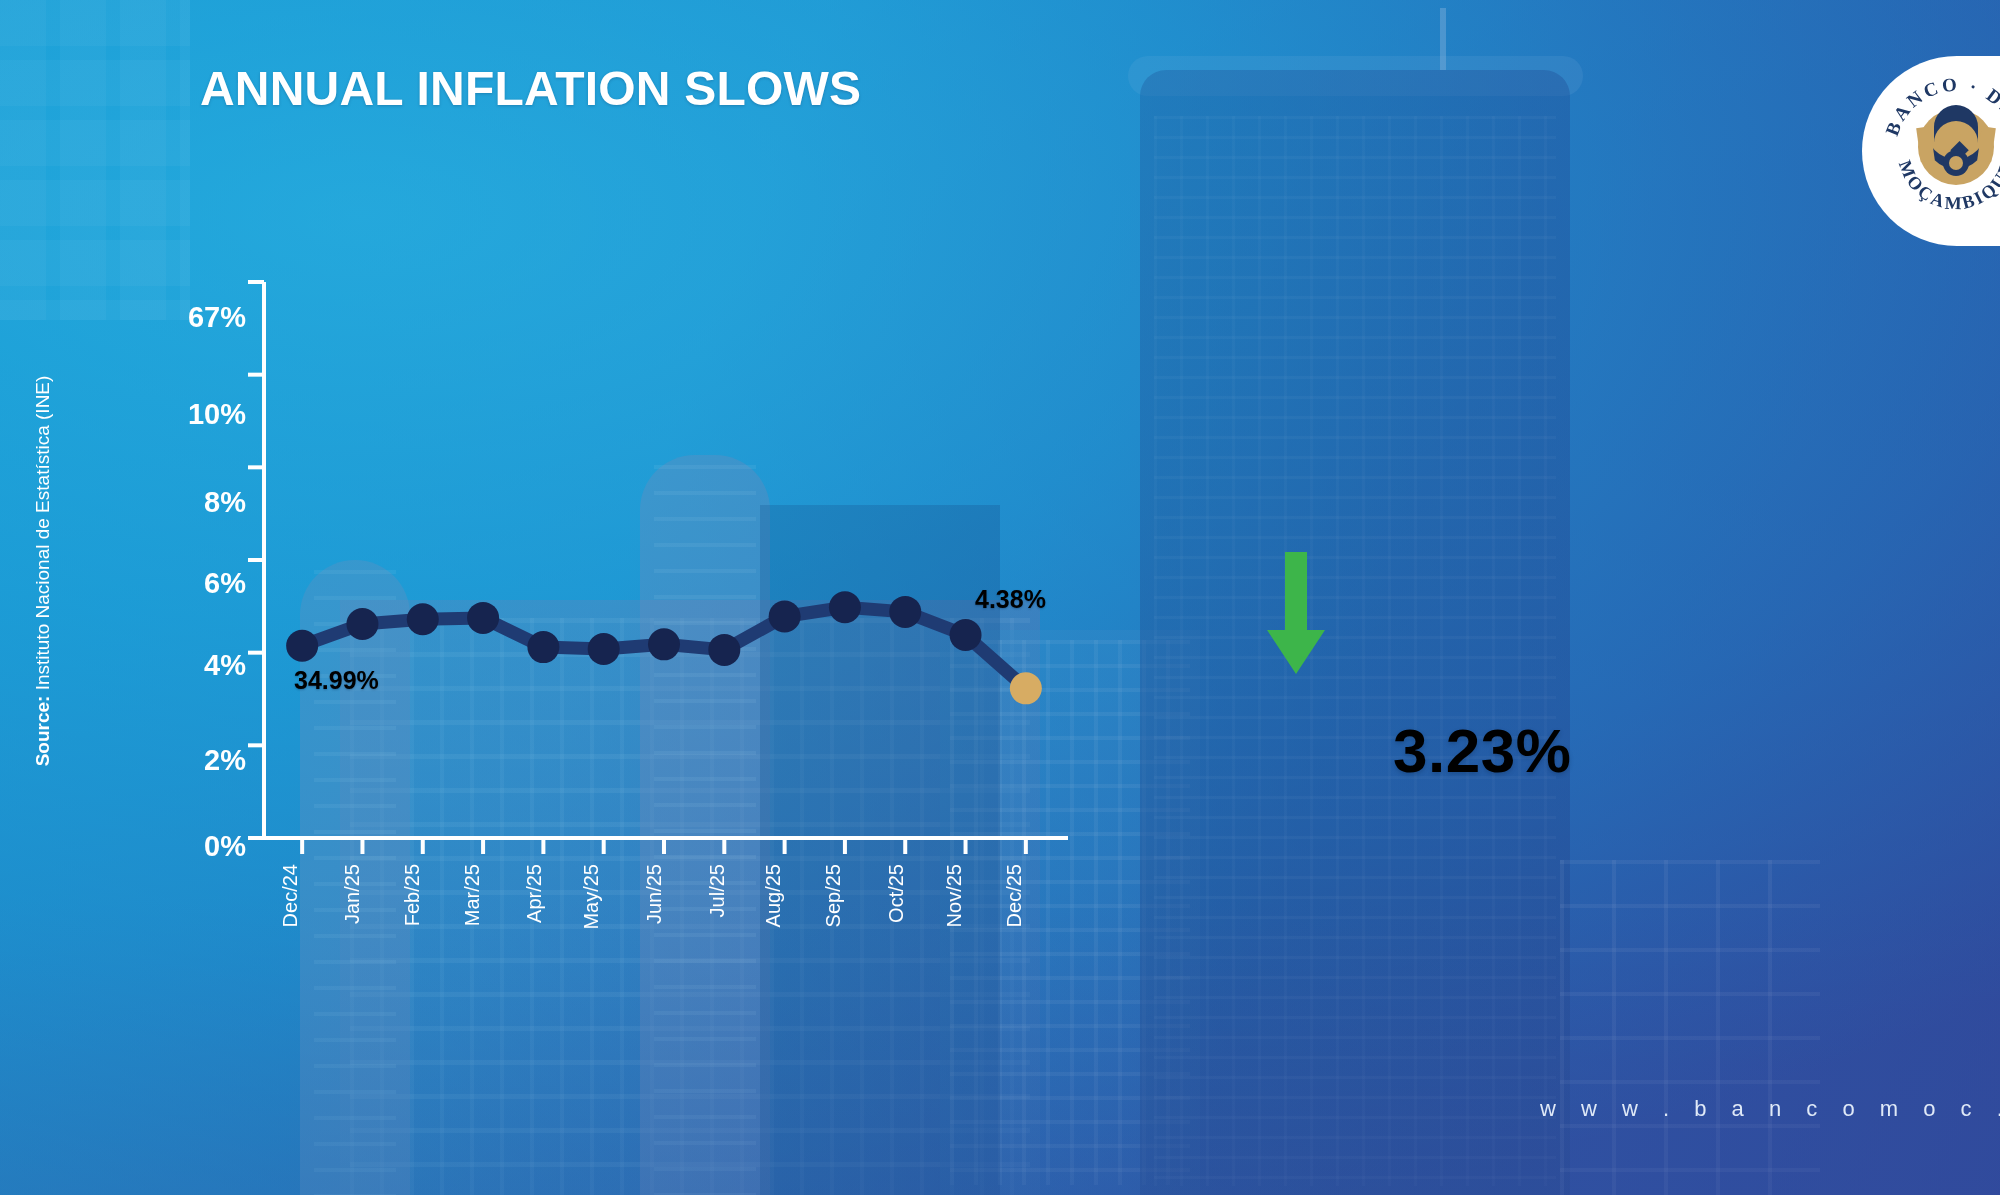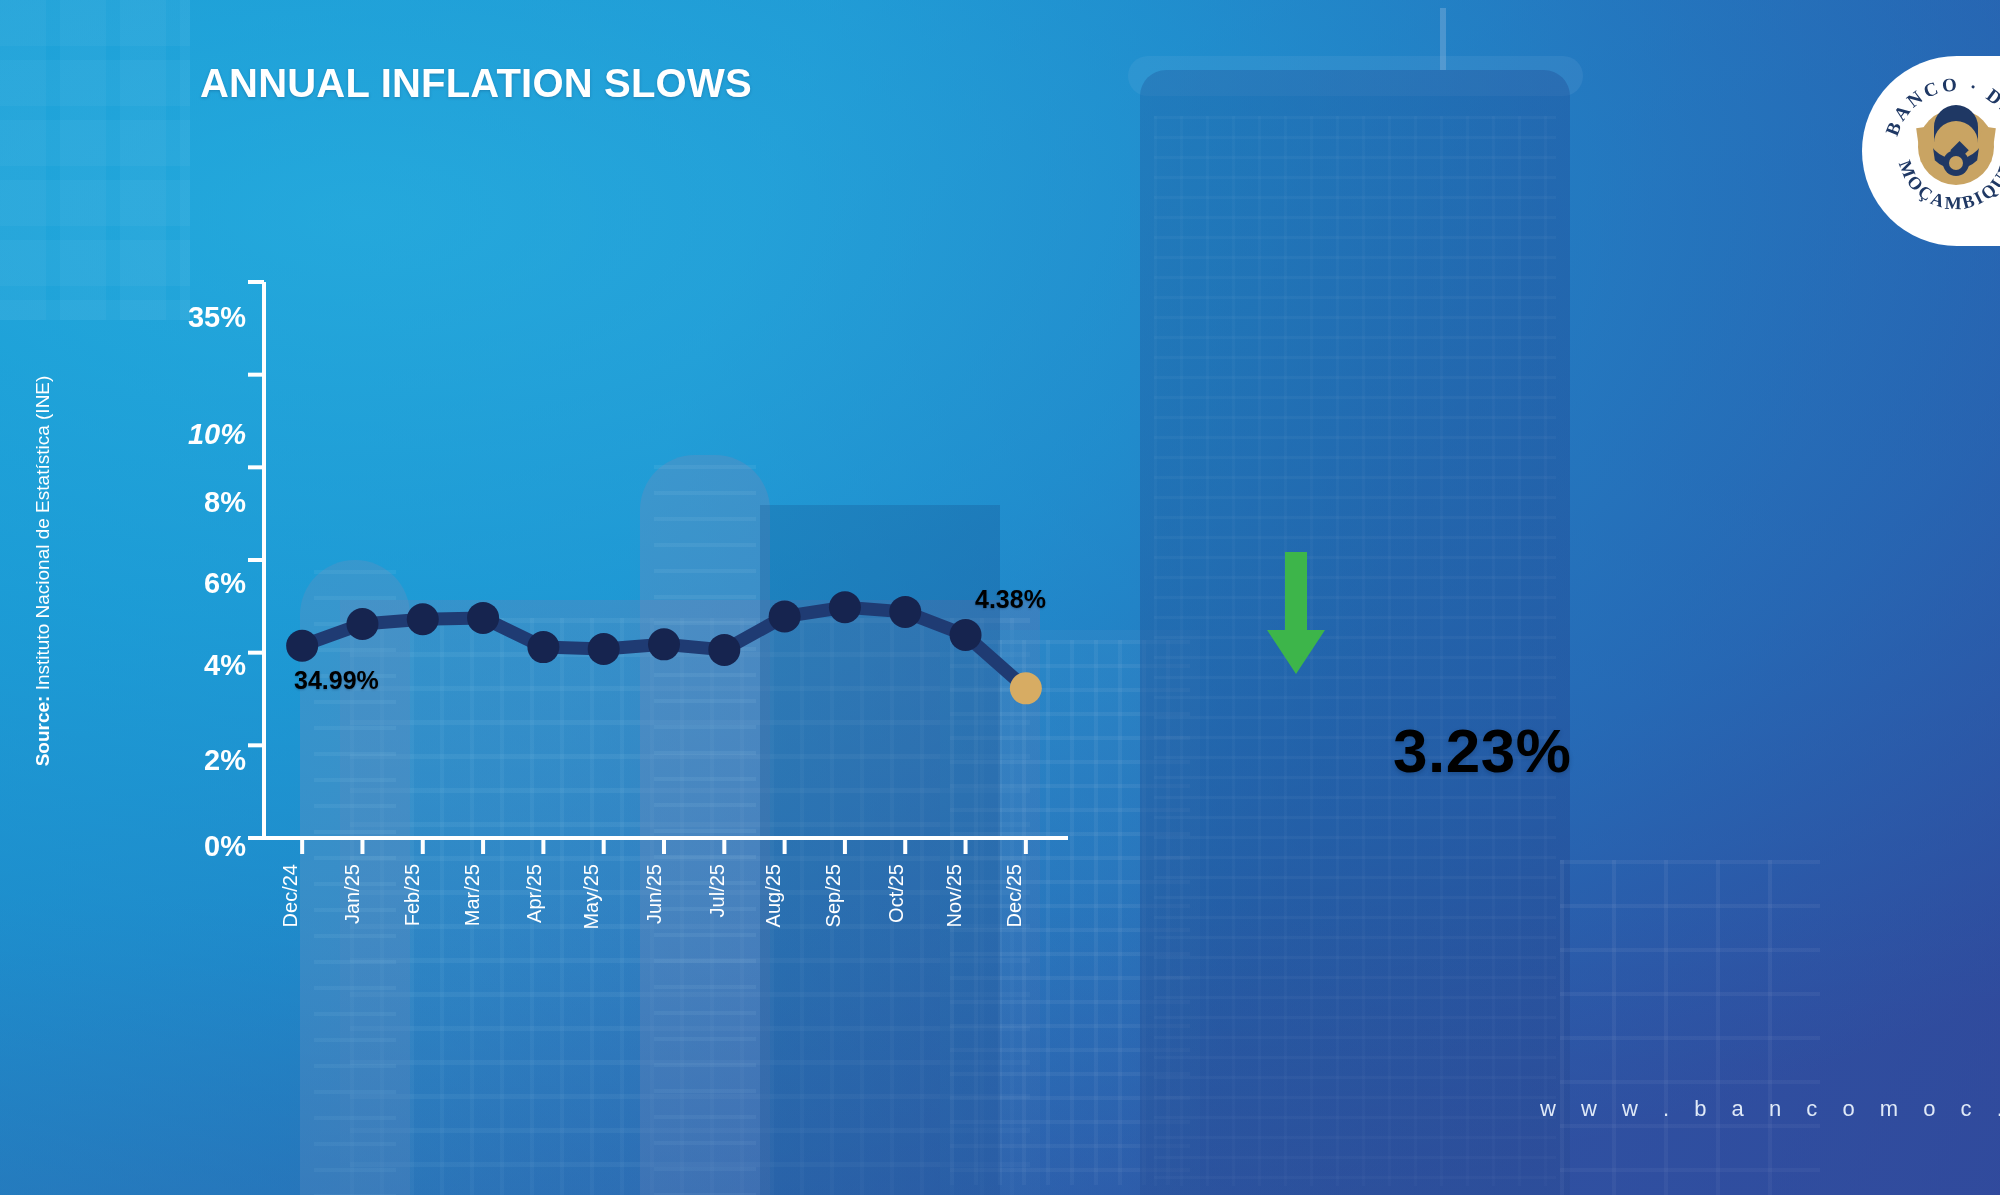--- a/index.html
+++ b/index.html
@@ -77,21 +77,21 @@
   }
   .tint {
     position:absolute; inset:0;
     background:linear-gradient(110deg, rgba(25,160,215,.62) 0%, rgba(30,150,210,.46) 34%, rgba(40,95,175,.40) 66%, rgba(48,70,155,.52) 100%);
     mix-blend-mode:normal;
   }
 
   
   .headline {
     position:absolute; left:200px; top:58px; width:980px;
-    color:#ffffff; font-weight:bold; font-size:40px; line-height:1.28;
+    color:#ffffff; font-weight:bold; font-size:48px; line-height:1.28;
     letter-spacing:.2px; text-shadow:0 1px 3px rgba(10,40,80,.25);
   }
   .headline div { white-space:nowrap; }
 
   
   .logo-badge {
     position:absolute; left:1862px; top:56px; width:190px; height:190px;
     background:#ffffff; border-radius:96px 0 0 96px;
     display:flex; align-items:center; justify-content:flex-start;
   }
@@ -191,22 +191,22 @@
     </svg>
   </div>
 
   <div class="chart-wrap">
 
     <div class="axis-title">
       <b>Source:</b><span> Instituto Nacional de Estatística (INE)</span>
     </div>
 
     <div class="ytick-col">
-      <div class="ytick" style="top:317px;">35%</div>
-      <div class="ytick" style="top:434px;font-style:italic;">10%</div>
+      <div class="ytick" style="top:317px;">67%</div>
+      <div class="ytick" style="top:414px;">10%</div>
       <div class="ytick" style="top:502px;">8%</div>
       <div class="ytick" style="top:583px;">6%</div>
       <div class="ytick" style="top:665px;">4%</div>
       <div class="ytick" style="top:760px;">2%</div>
       <div class="ytick" style="top:846px;">0%</div>
     </div>
 
     <svg id="plot" width="1400" height="1195" viewBox="0 0 1400 1195" style="position:absolute; left:0; top:0;">
 
       <line x1="264" y1="282" x2="264" y2="838" stroke="#ffffff" stroke-width="4"></line>

